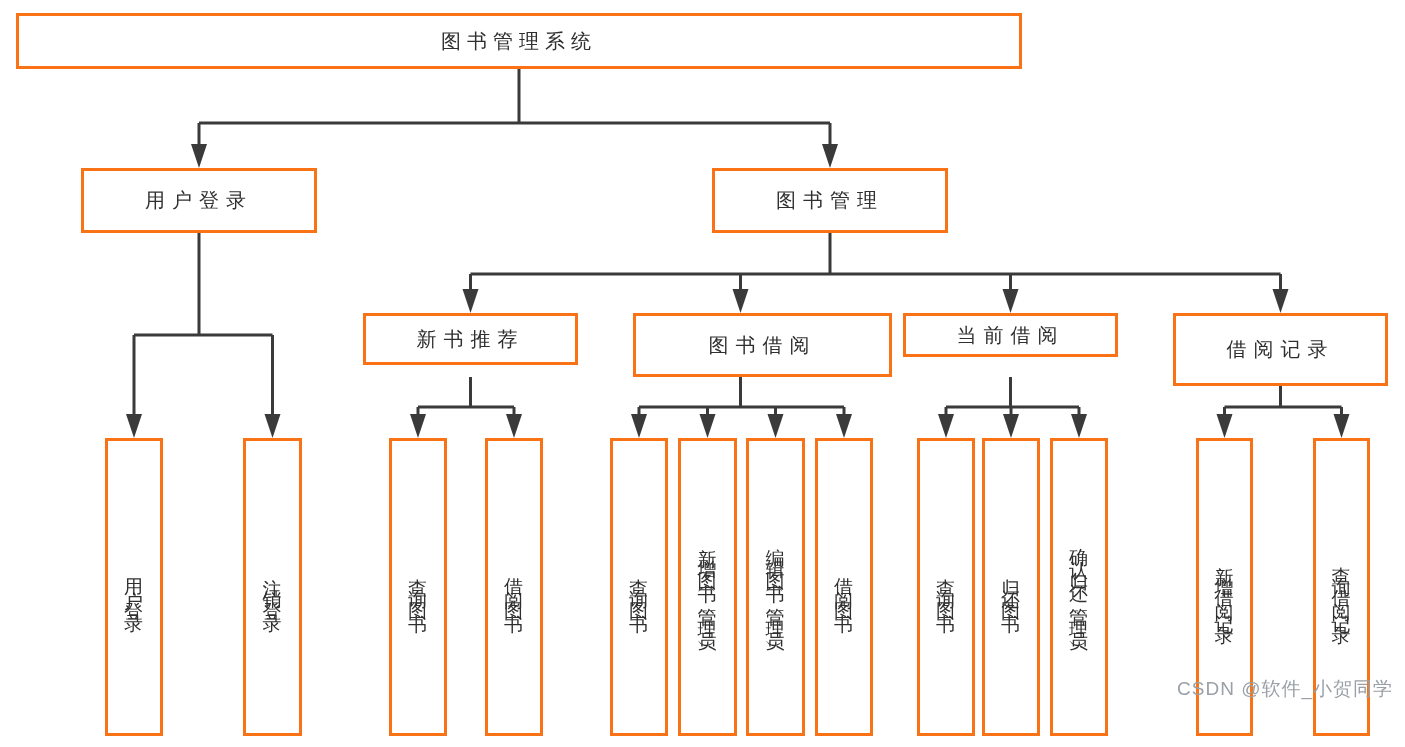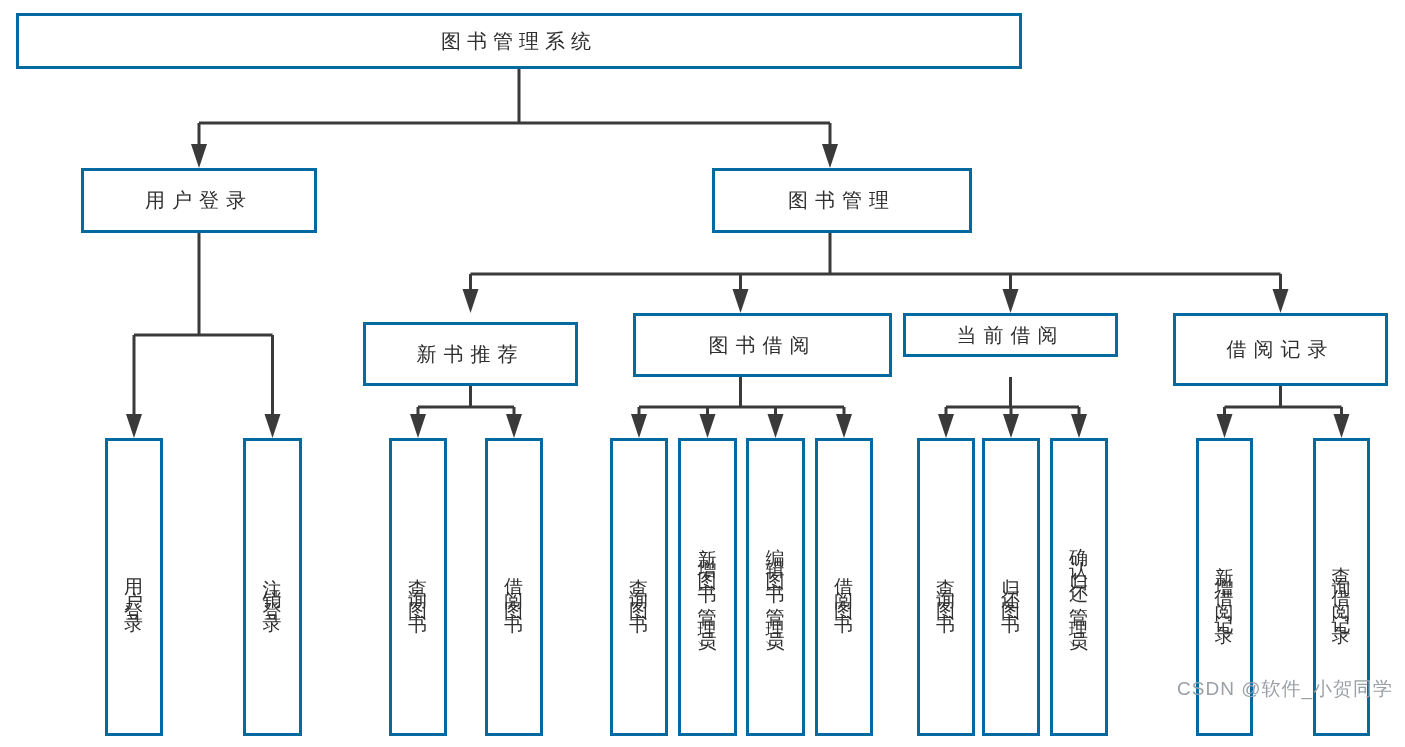--- a/index.html
+++ b/index.html
@@ -6,21 +6,21 @@
   html,body { background:#ffffff; }
   body { font-family:"Liberation Sans", sans-serif; }
   .canvas {
     position:relative; width:1405px; height:747px;
     background:#ffffff; overflow:hidden;
   }
   svg.connectors { position:absolute; left:0; top:0; }
   svg.connectors path { stroke:#3a3a3a; stroke-width:3; fill:none; }
   svg.connectors polygon { fill:#3a3a3a; stroke:none; }
   .box {
-    position:absolute; background:#ffffff; border:3px solid #0369a1;
+    position:absolute; background:#ffffff; border:3px solid #f97316;
     display:flex; align-items:center; justify-content:center;
     color:#2f2f2f;
   }
   .hlabel { font-size:20px; letter-spacing:7px; }
   .root-box { font-size:20px; letter-spacing:6px; }
   .leaf {
     writing-mode:vertical-lr; text-orientation:mixed;
     font-size:19px; letter-spacing:12px; line-height:1;
     top:438px; height:298px; width:58px;
   }
@@ -67,23 +67,23 @@
     <polygon points="1071,414 1087,414 1079,438"></polygon>
 
     <path d="M1280.5 377V407 M1224.5 407H1341.5 M1224.5 407V417 M1341.5 407V417"></path>
     <polygon points="1216.5,414 1232.5,414 1224.5,438"></polygon>
     <polygon points="1333.5,414 1349.5,414 1341.5,438"></polygon>
   </svg>
 
   <div class="box root-box" style="left:16px;top:13px;width:1006px;height:56px">图书管理系统</div>
 
   <div class="box hlabel" style="left:81px;top:168px;width:236px;height:65px">用户登录</div>
-  <div class="box hlabel" style="left:712px;top:168px;width:260px;height:65px">图书管理</div>
+  <div class="box hlabel" style="left:712px;top:168px;width:236px;height:65px">图书管理</div>
 
-  <div class="box hlabel" style="left:363px;top:322px;width:215px;height:64px">新书推荐</div>
+  <div class="box hlabel" style="left:363px;top:313px;width:215px;height:52px">新书推荐</div>
   <div class="box hlabel" style="left:633px;top:313px;width:259px;height:64px">图书借阅</div>
   <div class="box hlabel" style="left:903px;top:313px;width:215px;height:44px">当前借阅</div>
   <div class="box hlabel" style="left:1173px;top:313px;width:215px;height:73px">借阅记录</div>
 
   <div class="box leaf" style="left:105px">用户登录</div>
   <div class="box leaf" style="left:243px;width:59px">注销登录</div>
 
   <div class="box leaf" style="left:389px">查询图书</div>
   <div class="box leaf" style="left:485px">借阅图书</div>
 

